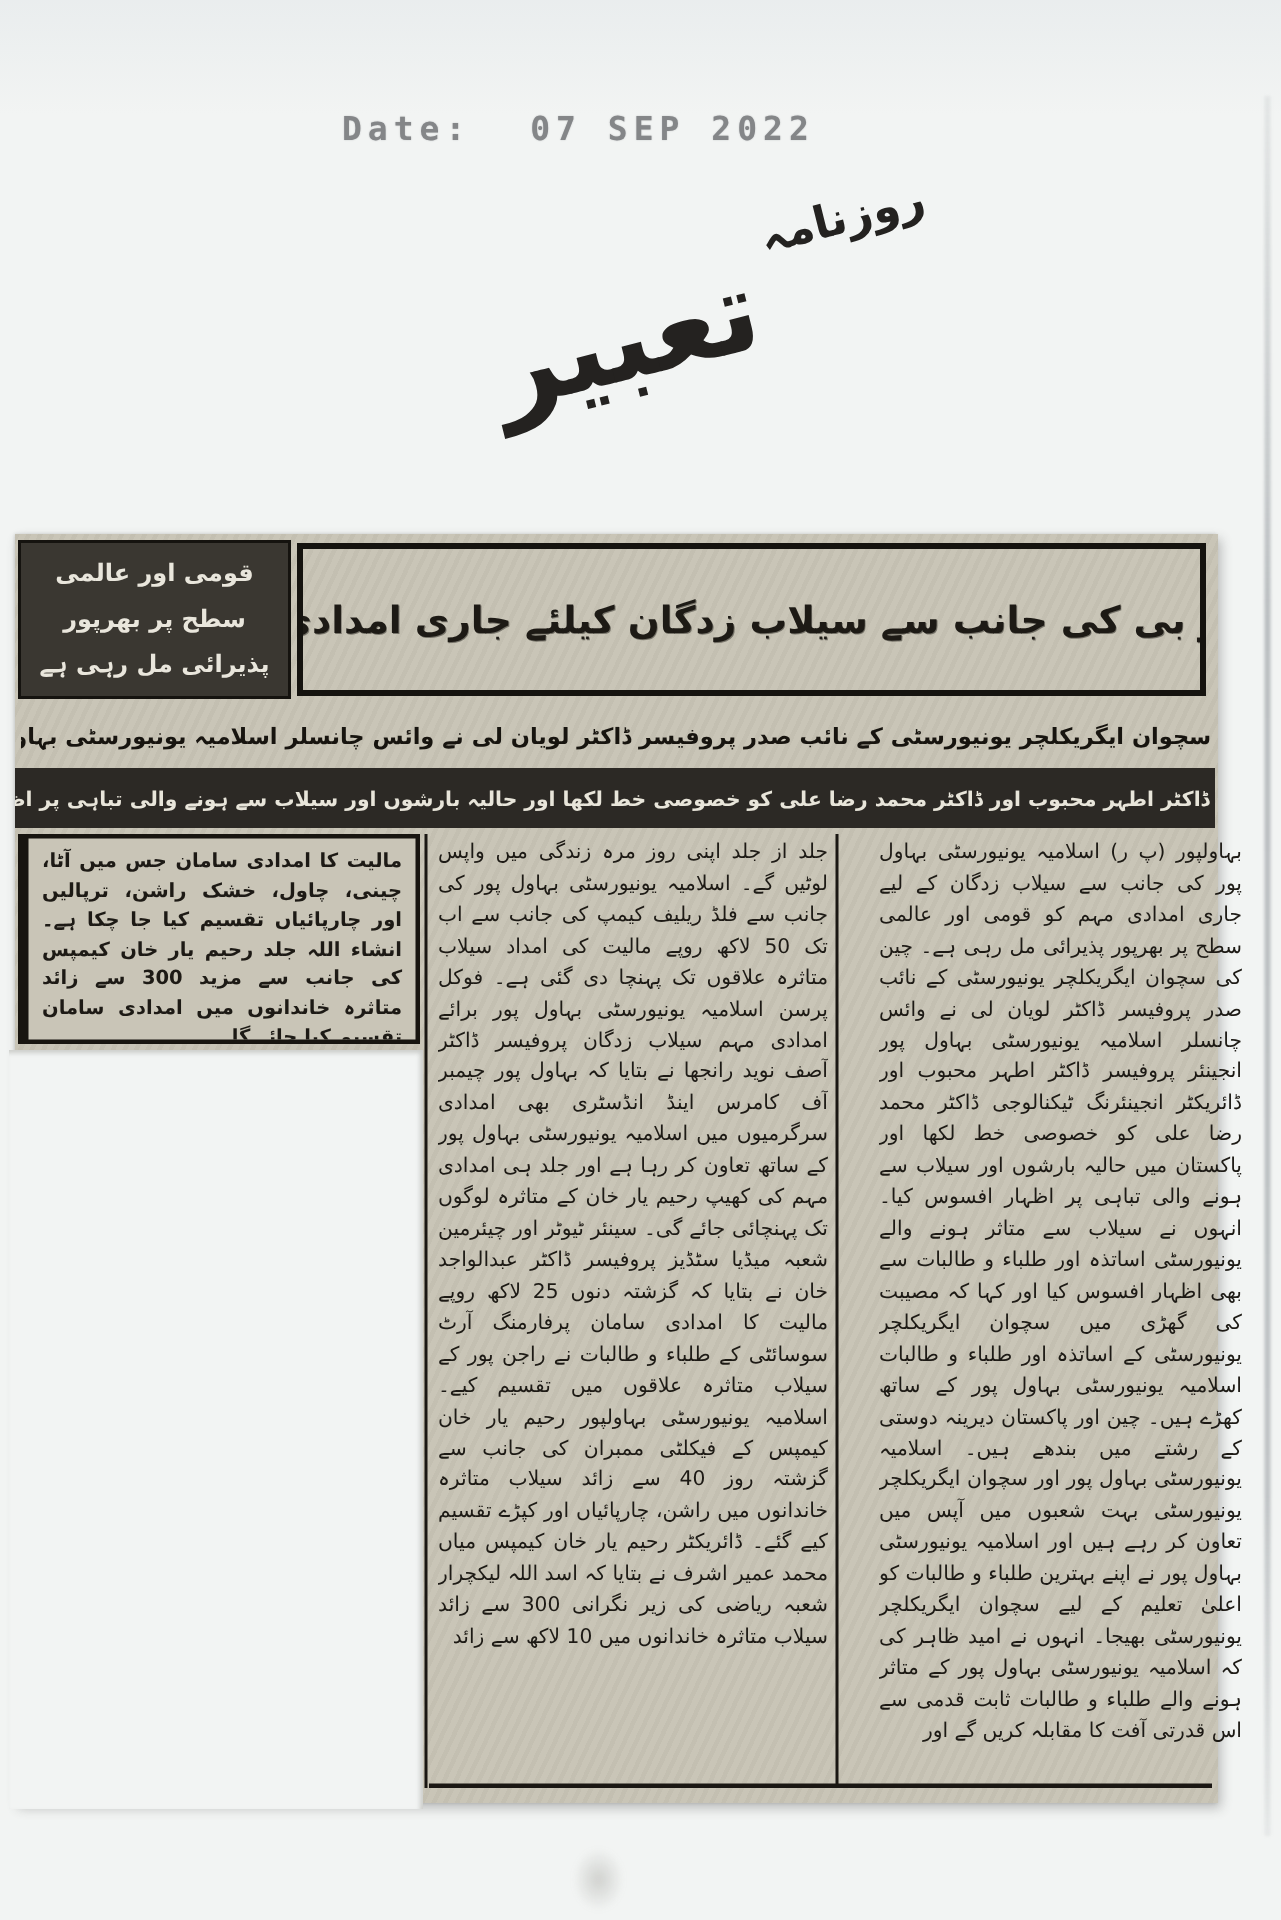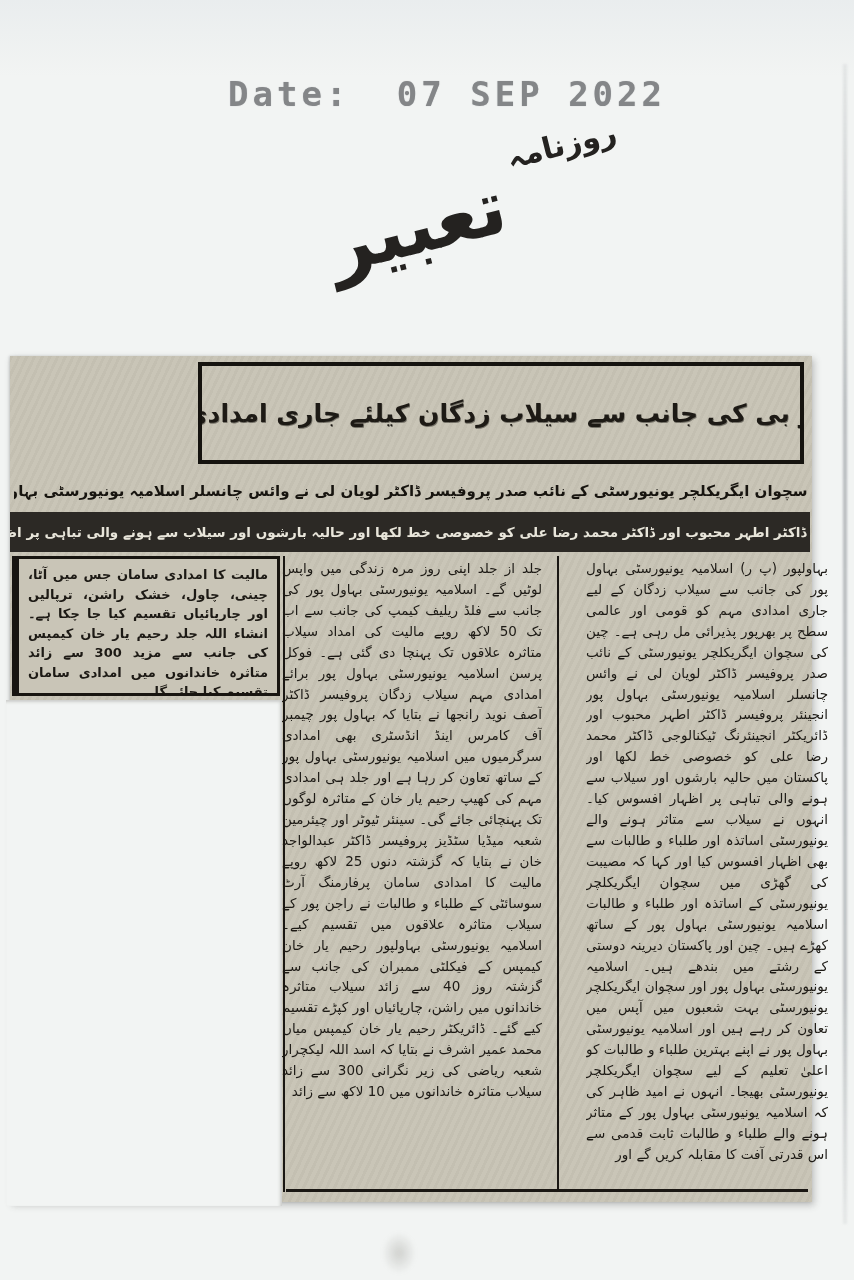--- a/index.html
+++ b/index.html
@@ -14,21 +14,21 @@
       linear-gradient(180deg, rgba(225,230,233,.5) 0%, rgba(255,255,255,0) 6%),
       var(--paper);
     font-family:"DejaVu Sans", sans-serif;
   }
   .urdu{direction:rtl; font-family:"DejaVu Sans", sans-serif;}
 
   
   .date-stamp{
     position:absolute; left:228px; top:74px;
     font-family:"DejaVu Sans Mono", monospace;
-    font-weight:700; font-size:34px; letter-spacing:4px;
+    font-weight:700; font-size:22px; letter-spacing:4px;
     color:var(--stamp); opacity:.88;
     text-shadow:0 0 1px rgba(120,122,125,.55);
     white-space:nowrap;
   }
   .date-stamp .val{margin-left:22px;}
 
   
   .masthead{
     position:absolute; left:288px; top:152px; width:350px; height:180px;
     transform:rotate(-14deg);
@@ -75,21 +75,21 @@
     color:#e8e5da; font-weight:700; font-size:13.5px; white-space:nowrap; overflow:hidden;
   }
 
   
   .col{
     position:absolute; top:202px; height:628px; overflow:hidden;
     color:var(--ink); font-size:13.5px; line-height:1.55;
     text-align:justify;
   }
   .col-right{left:576px; width:242px;}
-  .col-middle{left:272px; width:260px;}
+  .col-middle{left:282px; width:260px;}
 
   .boxed-par{
     position:absolute; left:2px; top:200px; width:268px; height:140px;
     border:3px solid #181510; border-left-width:7px;
     background:var(--newsprint);
     padding:6px 9px; overflow:hidden;
     color:var(--ink); font-size:13px; line-height:1.5; font-weight:700;
     text-align:justify;
   }
 
@@ -125,20 +125,23 @@
   <span class="val">07 SEP 2022</span>
 </div>
 
 <div class="masthead urdu">
   <span class="prefix">روزنامہ</span>
   <span class="title">تعبیر</span>
 </div>
 
 <div class="clipping">
 
+  <div class="kicker-box urdu">
+    <span>قومی اور عالمی سطح پر بھرپور پذیرائی مل رہی ہے</span>
+  </div>
 
   <div class="headline-box urdu">
     <span>آئی یو بی کی جانب سے سیلاب زدگان کیلئے جاری امدادی مہم</span>
   </div>
 
   <div class="subhead-1 urdu">
     <span>چین کی سچوان ایگریکلچر یونیورسٹی کے نائب صدر پروفیسر ڈاکٹر لویان لی نے وائس چانسلر اسلامیہ یونیورسٹی بہاول پور ::</span>
   </div>
 
   <div class="subhead-2 urdu">

